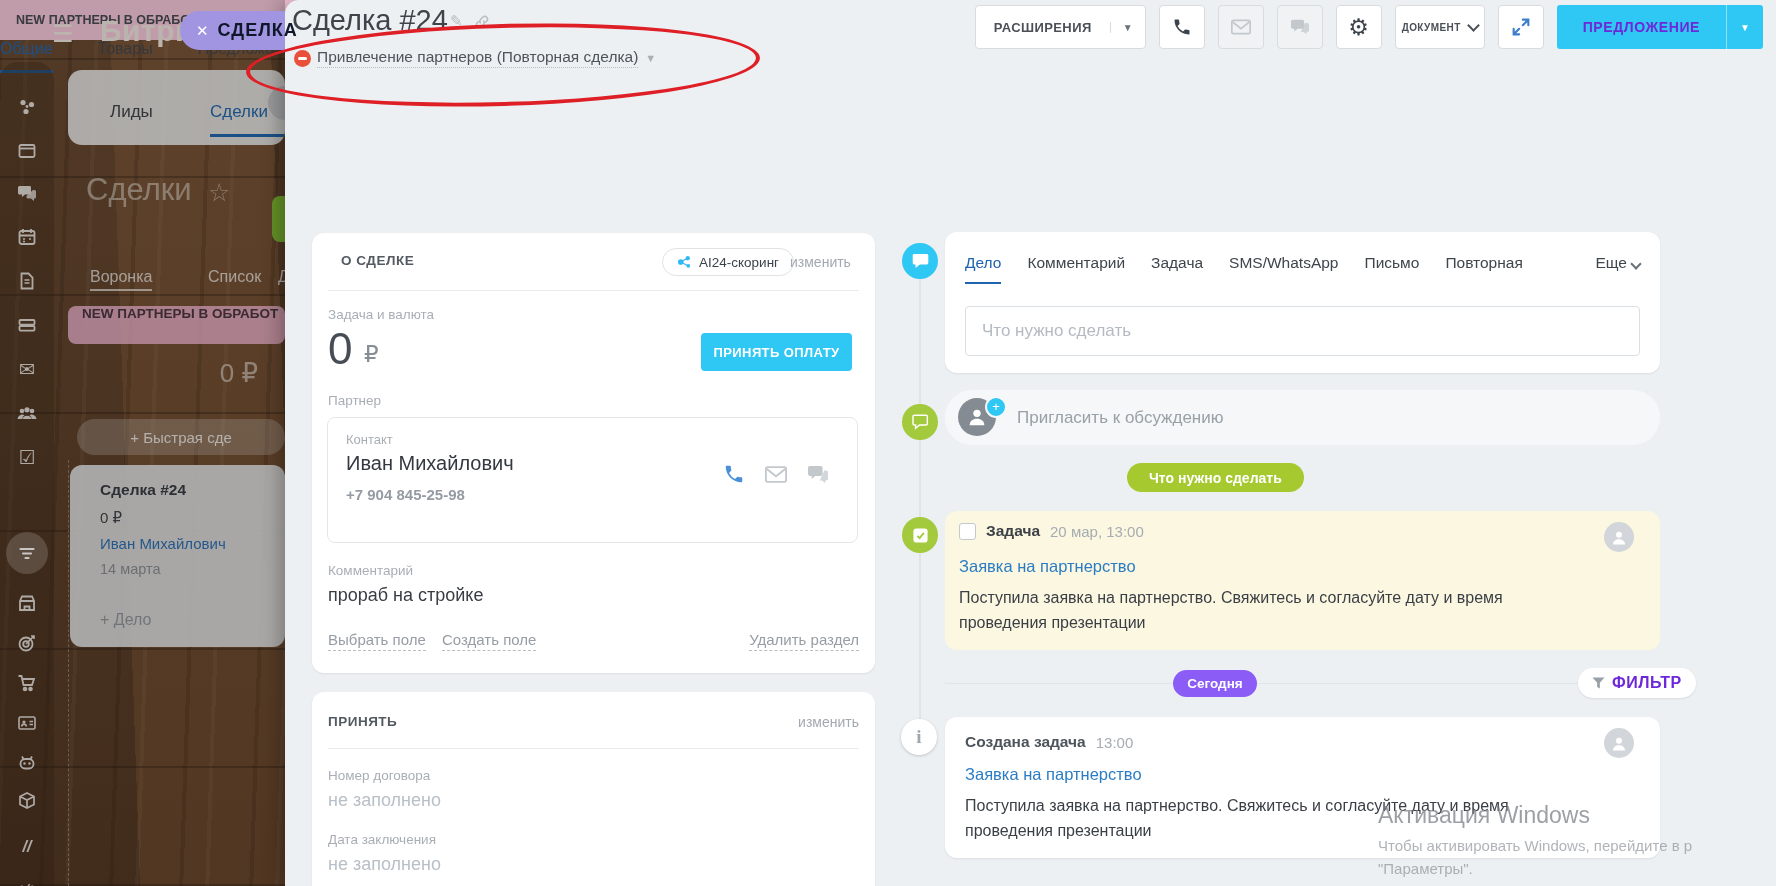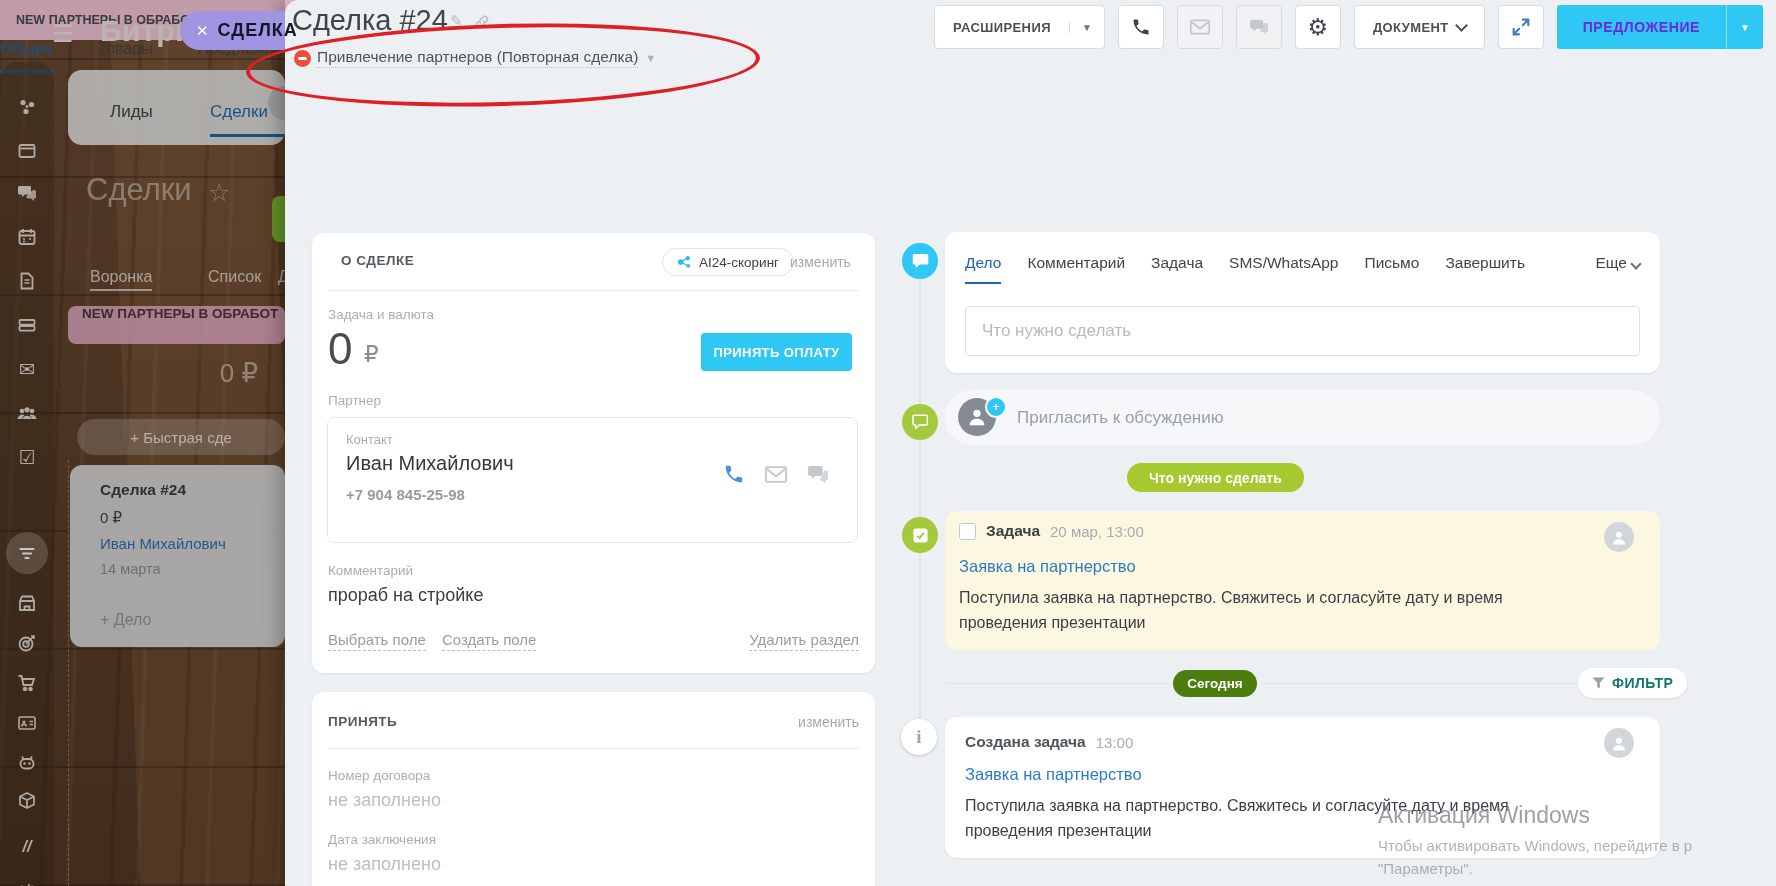--- a/index.html
+++ b/index.html
@@ -60,21 +60,21 @@
   #pipeline-caret{font-size:11px;color:#aab0b6;margin-left:7px}
   #annotation-ellipse{left:246px;top:24px;width:506px;height:74px;border:4px solid #de1f26;border-radius:50%;transform:rotate(-1.6deg);z-index:30;pointer-events:none}
   
   #toolbar{right:13px;top:5px;display:flex;gap:13px;align-items:stretch;height:44px;z-index:6}
   .tbtn{background:#fff;border:1px solid #d8dcdf;border-radius:4px;display:flex;align-items:center;justify-content:center;cursor:pointer;color:#3e444b}
   .tbtn.dis{background:#f0f2f3;color:#c3c8cd}
   .icon44{width:44px}
   #btn-extensions{padding:0}
   #btn-extensions .lab{padding:0 18px;font-size:13px;font-weight:bold;color:#4a5057;letter-spacing:.4px}
   #btn-extensions .car{border-left:1px solid #d8dcdf;width:34px;display:flex;align-items:center;justify-content:center;font-size:10px;color:#6b7178}
-  #btn-document{padding:0 18px;font-size:13px;font-weight:bold;color:#4a5057;letter-spacing:.4px;gap:8px}
+  #btn-document{padding:0 6px;font-size:10px;font-weight:bold;color:#4a5057;letter-spacing:.4px;gap:8px}
   #btn-proposal{background:#2fc7f3;border:none;border-radius:3px;display:flex;cursor:pointer}
   #btn-proposal .lab{padding:0 26px;display:flex;align-items:center;font-size:14px;font-weight:bold;color:#6d28d9;letter-spacing:.6px}
   #btn-proposal .car{border-left:1px solid rgba(255,255,255,.45);width:36px;display:flex;align-items:center;justify-content:center;color:#fff;font-size:10px}
   .chev{display:inline-block;width:7px;height:7px;border-right:2px solid currentColor;border-bottom:2px solid currentColor;transform:rotate(45deg);margin-top:-4px}
   
   #stages{left:287px;top:98px;display:flex;gap:7px;z-index:6}
   .stage{cursor:pointer}
   .stage .fill{clip-path:polygon(0 0,calc(100% - 14px) 0,100% 50%,calc(100% - 14px) 100%,0 100%);display:flex;align-items:center;padding-left:16px;box-sizing:border-box}
   .stage .strip{height:4px;margin-top:0}
   .s-cur .fill{height:40px;background:#f6c7da;font-size:12.5px;font-weight:bold;color:#434950}
@@ -129,23 +129,23 @@
   #todo-badge{left:1127px;top:463px;height:29px;padding:0 22px;border-radius:15px;background:#a5c92f;color:#fff;font-size:14px;font-weight:bold;display:flex;align-items:center;z-index:7}
   #card-task{left:945px;top:511px;width:715px;height:139px;background:#fbf7e0;border-radius:12px;z-index:6}
   .trow{position:absolute;left:14px;top:11px;display:flex;align-items:center;gap:10px}
   #task-checkbox{width:15px;height:15px;border:1.5px solid #c3c9cf;border-radius:3px;background:#fff;cursor:pointer}
   .t-type{font-size:15.5px;font-weight:bold;color:#3c4147}
   .t-date{font-size:15px;color:#a6acb3}
   .t-title{position:absolute;left:14px;top:46px;font-size:16.5px;color:#2b7cc4;cursor:pointer}
   .t-desc{position:absolute;left:14px;top:74px;width:580px;font-size:16px;line-height:25px;color:#3a3f46}
   .mini-avatar{position:absolute;right:26px;top:11px;width:30px;height:30px;border-radius:50%;background:#d2d6da;display:flex;align-items:center;justify-content:center;overflow:hidden}
   #today-line{left:945px;top:683px;width:715px;height:1px;background:#e2e5e8;z-index:5}
-  #today-badge{left:1173px;top:670px;width:84px;height:27px;border-radius:14px;background:#4d7c0f;color:#fff;font-size:13.5px;font-weight:bold;display:flex;align-items:center;justify-content:center;z-index:7}
+  #today-badge{left:1173px;top:670px;width:84px;height:27px;border-radius:14px;background:#8b5cf6;color:#fff;font-size:13.5px;font-weight:bold;display:flex;align-items:center;justify-content:center;z-index:7}
   #filter-pill{left:1578px;top:668px;height:30px;padding:0 14px;border-radius:16px;background:#fff;box-shadow:0 1px 2px rgba(60,70,80,.12);display:flex;align-items:center;gap:7px;z-index:7;cursor:pointer}
-  #filter-pill span{font-size:14px;font-weight:bold;letter-spacing:.5px;color:#0f766e}
+  #filter-pill span{font-size:16px;font-weight:bold;letter-spacing:.5px;color:#6d28d9}
   #card-created{left:945px;top:717px;width:715px;height:141px;z-index:6}
   #card-created .trow{left:20px;top:16px}
   #card-created .t-type{color:#4e545c}
   #card-created .t-title{left:20px;top:48px}
   #card-created .t-desc{left:20px;top:76px;width:610px}
   
   #watermark{left:1378px;top:802px;z-index:40;pointer-events:none}
   #wm1{font-size:23px;color:rgba(118,124,130,.72)}
   #wm2{font-size:15px;color:rgba(128,134,140,.62);margin-top:8px;white-space:nowrap}
   #wm3{font-size:15px;color:rgba(128,134,140,.62);margin-top:6px}
@@ -466,21 +466,21 @@
   </div>
 <div class="abs tl-circle c-info" style="left:901px;top:719px">i</div>
 
 <div id="card-activity" class="abs card z6">
   <ul id="tl-tabs">
     <li class="active"><span class="tl">Дело</span></li>
     <li><span class="tl">Комментарий</span></li>
     <li><span class="tl">Задача</span></li>
     <li><span class="tl">SMS/WhatsApp</span></li>
     <li><span class="tl">Письмо</span></li>
-    <li><span class="tl">Завершить</span></li>
+    <li><span class="tl">Повторная</span></li>
   </ul>
   <span id="tl-more"><span>Еще</span><span class="chev"></span></span>
   <input id="todo-input" type="text" placeholder="Что нужно сделать" style="">
 </div>
 
 <div id="invite-bar" class="abs">
   <span id="invite-avatar">
       <svg width="22" height="22" viewBox="0 0 24 24" fill="#fff">
         <circle cx="12" cy="8" r="4"></circle>
         <path d="M4 21c0-4.4 3.6-7 8-7s8 2.6 8 7z"></path>

